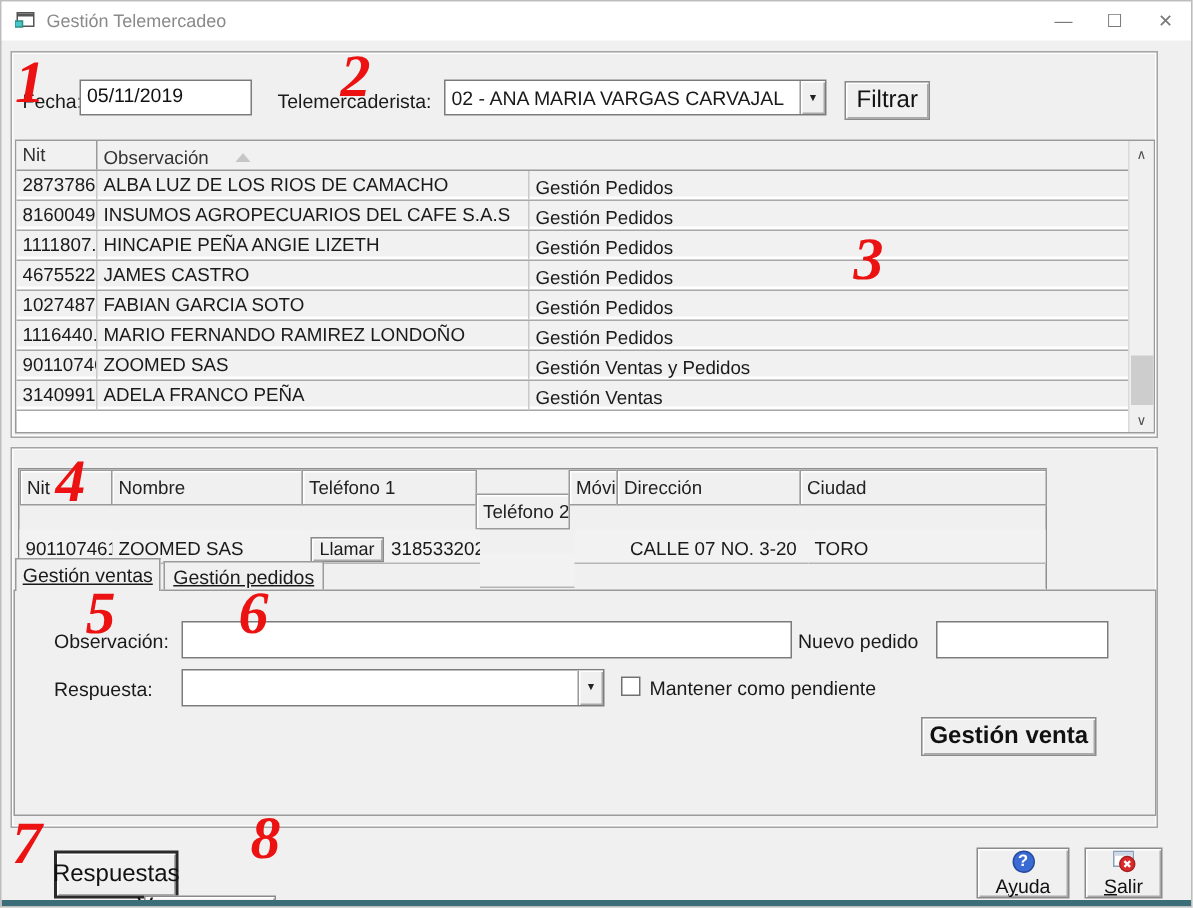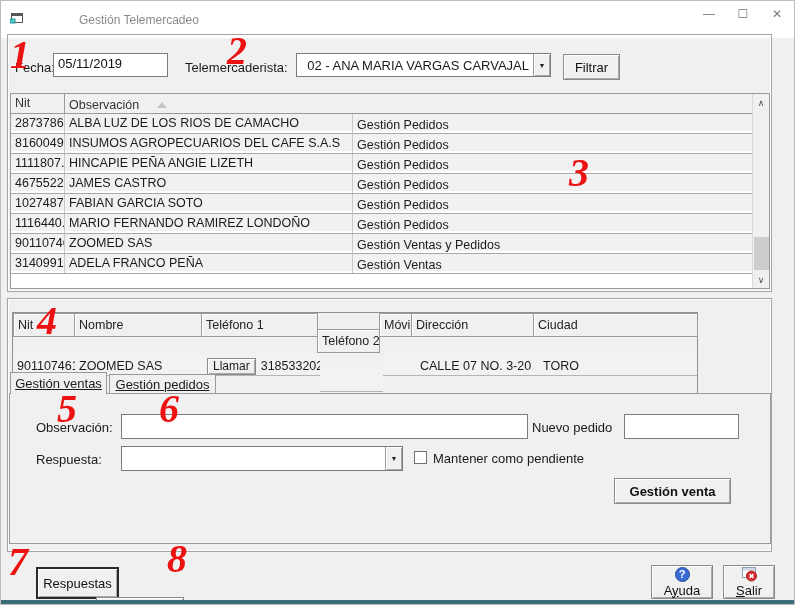--- a/index.html
+++ b/index.html
@@ -3,39 +3,39 @@
 <meta charset="utf-8">
 <style>
   html,body{margin:0;padding:0;background:#d4d4d4;}
   *{box-sizing:border-box;}
   #win{
     position:relative;width:795px;height:605px;background:#f0f0f0;
     font-family:"Liberation Sans",sans-serif;font-size:13px;color:#1a1a1a;
     border:1px solid #bdbdbd;overflow:hidden;
   }
   
-  .titlebar{position:absolute;left:0;top:0;width:100%;height:37px;background:#ffffff;display:flex;align-items:center;gap:48px;}
+  .titlebar{position:absolute;left:0;top:0;width:100%;height:26px;background:#ffffff;display:flex;align-items:center;}
   .app-icon{margin-left:9px;margin-right:7px;display:inline-block;}
   .title-text{color:#8a8a8a;font-size:12px;}
   .win-controls{position:absolute;right:0;top:0;height:26px;display:flex;}
   .win-btn{width:34px;height:26px;display:flex;align-items:center;justify-content:center;color:#7a7a7a;font-size:12px;}
   
   .frame{position:absolute;border:1px solid #a5a5a5;box-shadow:inset 0 0 0 1px #fdfdfd;}
   #frame1{left:6px;top:33px;width:765px;height:258px;}
   #frame2{left:6px;top:297px;width:765px;height:254px;}
   
   .lbl{position:absolute;font-size:13px;color:#1a1a1a;}
   .tbox{position:absolute;background:#fff;border:1px solid #7b7b7b;font-size:13px;padding:2px 4px;color:#111;}
   .combo{position:absolute;background:#fff;border:1px solid #7b7b7b;display:flex;align-items:center;}
-  .combo .cv{flex:1;padding:0 4px;font-size:13px;white-space:nowrap;overflow:hidden;text-align:right;}
+  .combo .cv{flex:1;padding:0 4px;font-size:13px;white-space:nowrap;overflow:hidden;}
   .combo .cbtn{width:17px;align-self:stretch;background:#f0f0f0;border-left:1px solid #9a9a9a;
       box-shadow:inset 1px 1px 0 #fff,inset -1px -1px 0 #a9a9a9;display:flex;align-items:center;justify-content:center;font-size:7px;color:#222;}
   .btn{position:absolute;background:#f0f0f0;border:1px solid #8a8a8a;
       box-shadow:inset 1px 1px 0 #fff,inset -1px -1px 0 #a9a9a9;
-      font-family:"Liberation Sans",sans-serif;font-size:13px;color:#111;
+      font-family:"Liberation Sans",sans-serif;font-size:16px;color:#111;
       display:flex;align-items:center;justify-content:center;}
   
   #grid{position:absolute;left:9px;top:92px;width:760px;height:196px;background:#fff;border:1px solid #9a9a9a;}
   .grid-header{display:flex;height:20px;background:#f1f1f1;border-bottom:1px solid #9a9a9a;width:743px;}
   .gh{font-size:12.5px;color:#333;padding:2px 4px 0 4px;white-space:nowrap;overflow:hidden;}
   .gh.c-nit,.gh.c-cli{border-right:1px solid #9a9a9a;}
   .c-nit{width:54px;}
   .c-cli{width:288px;}
   .c-obs{flex:1;display:flex;align-items:center;gap:18px;}
   .sort-tri{width:0;height:0;border-left:5px solid transparent;border-right:5px solid transparent;border-bottom:6px solid #c6c6c6;display:inline-block;}

